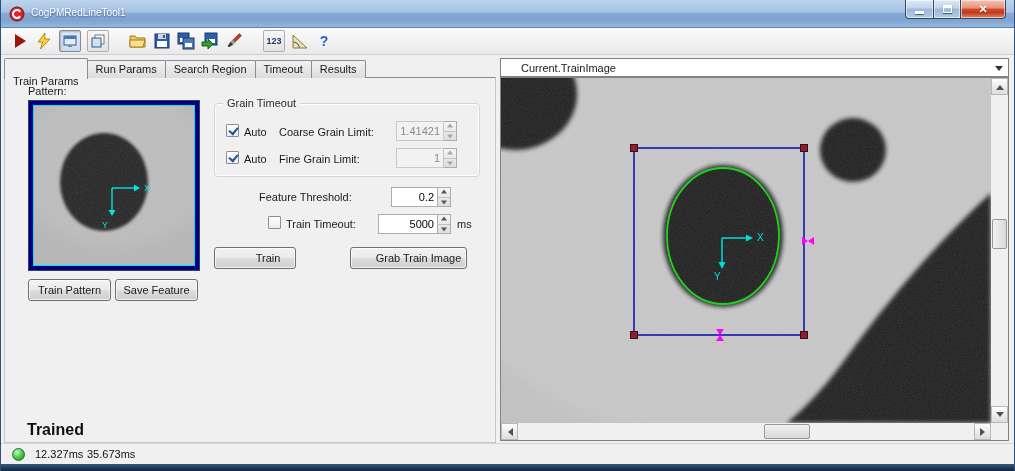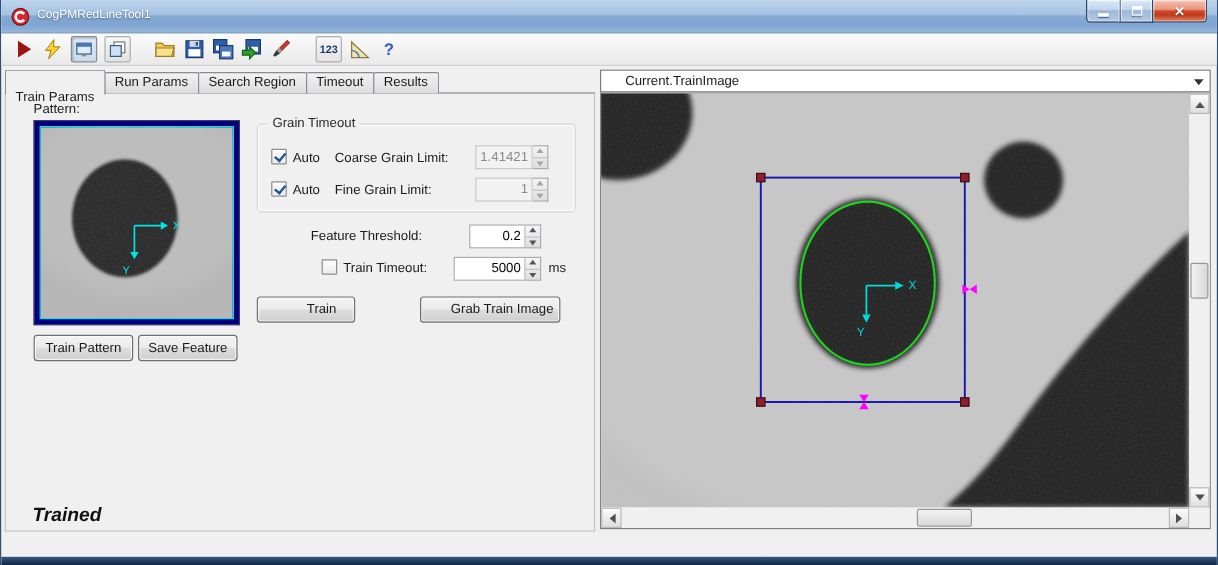--- a/index.html
+++ b/index.html
@@ -118,21 +118,21 @@
   .tri.dn { border-top: 5px solid #505050; margin-top: 3px; }
   .tri.lf { border-right: 5px solid #505050; margin-left: -3px; }
   .tri.rt { border-left: 5px solid #505050; margin-left: 3px; }
   .thumb { position: absolute; border: 1px solid #979797; border-radius: 2px; background: linear-gradient(90deg,#f2f2f2,#d8d8d8); }
   .thumb.h { background: linear-gradient(#f2f2f2,#d8d8d8); }
 
   
   .pattern-frame { left: 27px; top: 100px; width: 172px; height: 171px; background: #00007e; border: 1px solid #3a3a6a; }
   .pattern-inner { position: absolute; left: 4px; top: 4px; right: 4px; bottom: 4px; border: 1px solid #00e5e5; }
 
-  .trained { left: 26px; top: 421px; font-size: 16px; font-weight: bold; font-style: italic; color: #111; }
+  .trained { left: 26px; top: 421px; font-size: 16px; font-weight: bold; color: #111; }
 
   
   .statusbar { left: 0; top: 443px; width: 1015px; height: 21px; background: #f0f0f0; border-top: 1px solid #d4d4d4; }
   .led { position: absolute; left: 11px; top: 4px; width: 13px; height: 13px; border-radius: 50%;
          background: radial-gradient(circle at 35% 30%, #c8f8c0, #3cc83c 55%, #1d8a1d); border: 1px solid #2a6b2a; }
   .stime { position: absolute; top: 4px; font-size: 11px; color: #111; }
   .bottomstrip { left: 0; top: 464px; width: 1015px; height: 7px; background: linear-gradient(#35587f,#102540); }
 
   svg text { font-family: "Liberation Sans", sans-serif; }
 </style>
@@ -385,15 +385,20 @@
           <span class="tri lf"></span>
         </div>
       <div class="thumb h" style="left:263px; top:1px; width:46px; height:15px;"></div>
       <div class="sarrow" style="right:0; top:0;">
           <span class="tri rt"></span>
         </div>
     </div>
     <div class="scroll" style="left:490px; top:345px; width:17px; height:17px;"></div>
   </div>
 
+  <div class="statusbar abs">
+    <span class="led"></span>
+    <span class="stime" style="left:34px;">12.327ms</span>
+    <span class="stime" style="left:86px;">35.673ms</span>
+  </div>
   <div class="bottomstrip abs"></div>
 
 </div>
 
 </body></html>

